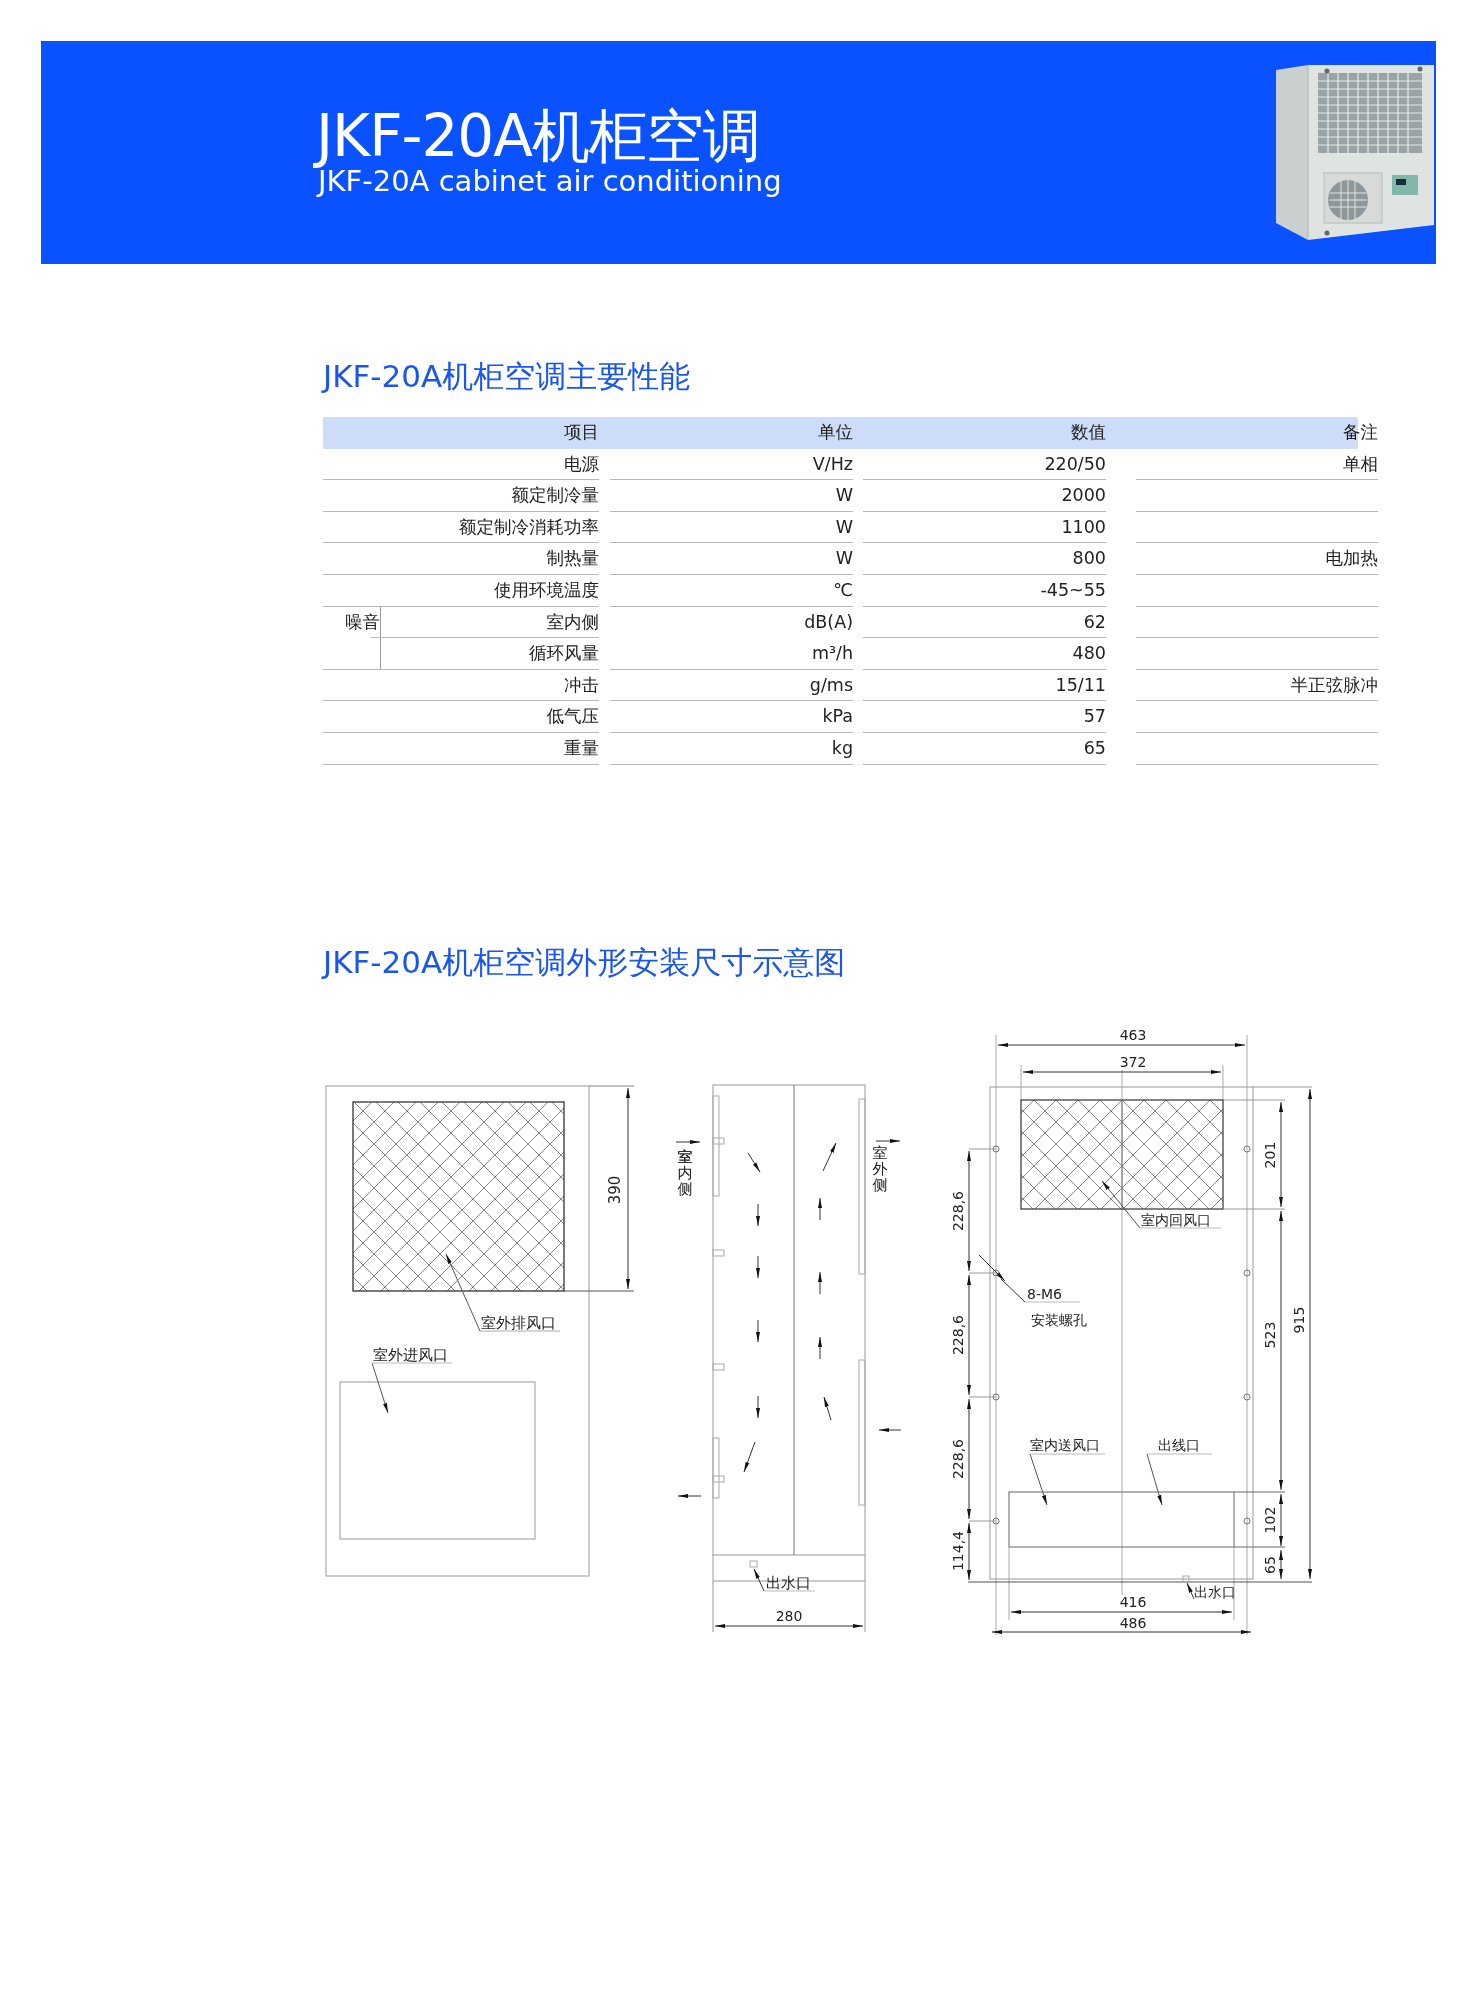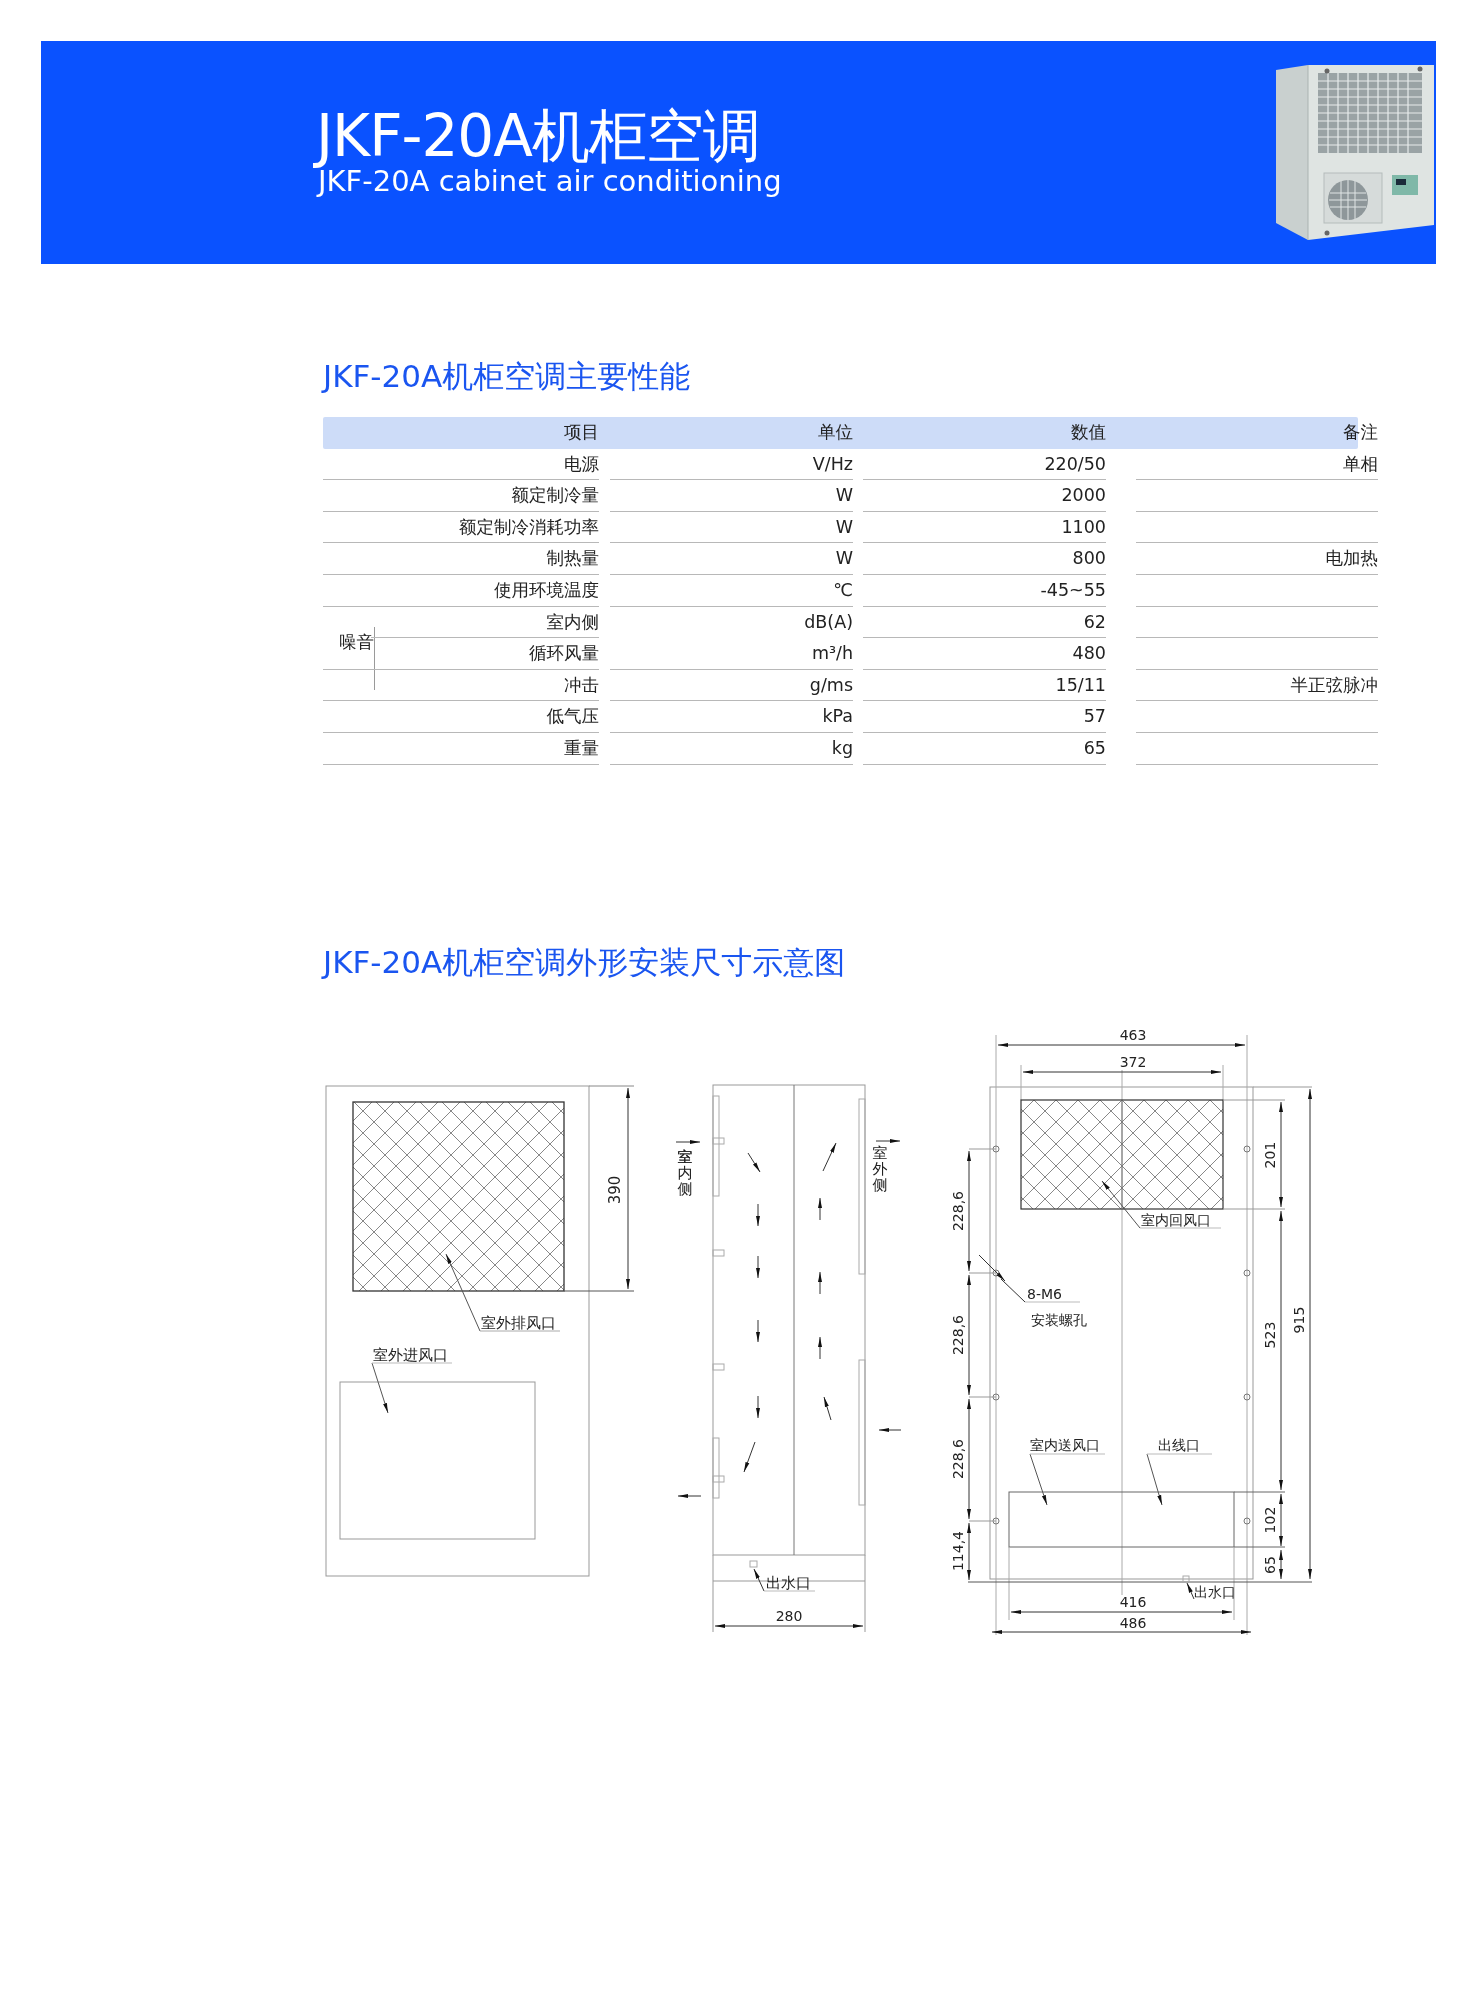--- a/index.html
+++ b/index.html
@@ -12,21 +12,21 @@
   .spec-table{position:absolute;left:323px;top:417px;width:1035px;}
   .row{position:relative;height:31.6px;text-align:right;}
   .cell{position:absolute;top:0;height:100%;font-size:17.5px;line-height:31px;color:#222;box-sizing:border-box;padding-left:6px;white-space:nowrap;}
   .row .cell.b{border-bottom:1.5px solid #b8b8b8;}
   .hdr{background:#cddcf8;border-radius:2px;}
   .hdr .cell{line-height:31px;}
   .c0{left:0;width:276px;}
   .c1{left:287px;width:243px;}
   .c2{left:540px;width:243px;}
   .c3{left:813px;width:242px;}
-  .noise-label{position:absolute;left:4px;top:0;width:48px;height:63.2px;border-right:1px solid #9a9a9a;box-sizing:border-box;padding-left:6px;font-size:17.5px;line-height:31px;margin-top:20px;}
+  .noise-label{position:absolute;left:10px;top:0;width:48px;height:63.2px;border-right:1px solid #9a9a9a;box-sizing:border-box;padding-left:6px;font-size:17.5px;line-height:31px;}
   .noise-sub{left:48px;width:228px;}
   .diagram{position:absolute;left:0;top:0;width:1481px;height:2000px;pointer-events:none;}
   .diagram text{font-family:"DejaVu Sans","Liberation Sans",sans-serif;fill:#222;}
 </style>
 </head>
 <body>
 
 <div class="banner">
   <div class="banner-title">JKF-20A机柜空调</div>
   <div class="banner-sub">JKF-20A cabinet air conditioning</div>

